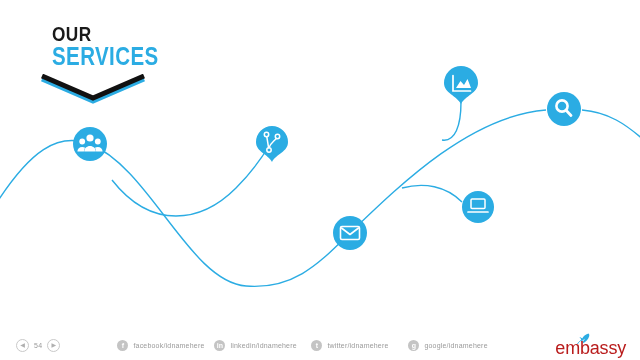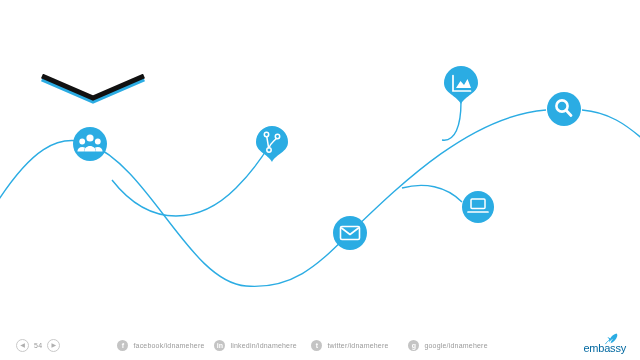--- a/index.html
+++ b/index.html
@@ -126,22 +126,22 @@
 
   #brand {
     position: absolute;
     right: 14px;
     bottom: 5px;
     display: flex;
     flex-direction: column;
     align-items: flex-start;
   }
   #brand-name {
-    font-size: 11px;
-    color: #0369a1;
+    font-size: 18px;
+    color: #b91c1c;
     letter-spacing: -0.2px;
     line-height: 13px;
     font-family: "Liberation Sans", sans-serif;
     text-align: right;
   }
   #brand-mark { margin-left: 22px; margin-bottom: -3px; }
 </style>
 </head>
 <body>
 
@@ -210,20 +210,24 @@
 
     <g class="node-circle">
       <circle cx="564" cy="109" r="17" fill="#2BACE3"></circle>
       <g>
         <circle cx="562" cy="106" r="5.6" fill="none" stroke="#ffffff" stroke-width="2.6"></circle>
         <path d="M 566.3 110.6 L 571 115.4" stroke="#ffffff" stroke-width="2.8" stroke-linecap="round"></path>
       </g>
     </g>
   </svg>
 
+  <div id="title-block">
+    <div class="title-line" id="title-primary">OUR</div>
+    <div class="title-line" id="title-secondary">SERVICES</div>
+  </div>
 
   <div id="chevron-wrap">
     <svg width="110" height="32" viewBox="0 0 110 32">
       <path d="M 4 5 L 55 27 L 106 5" fill="none" stroke="#2BACE3" stroke-width="5" stroke-linejoin="miter"></path>
       <path d="M 4 2 L 55 24 L 106 2" fill="none" stroke="#111111" stroke-width="5" stroke-linejoin="miter"></path>
     </svg>
   </div>
 
   <div id="footer">
 

